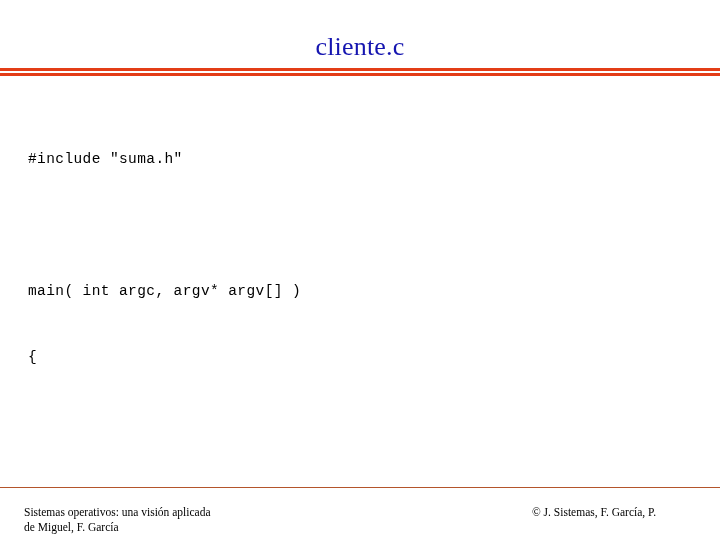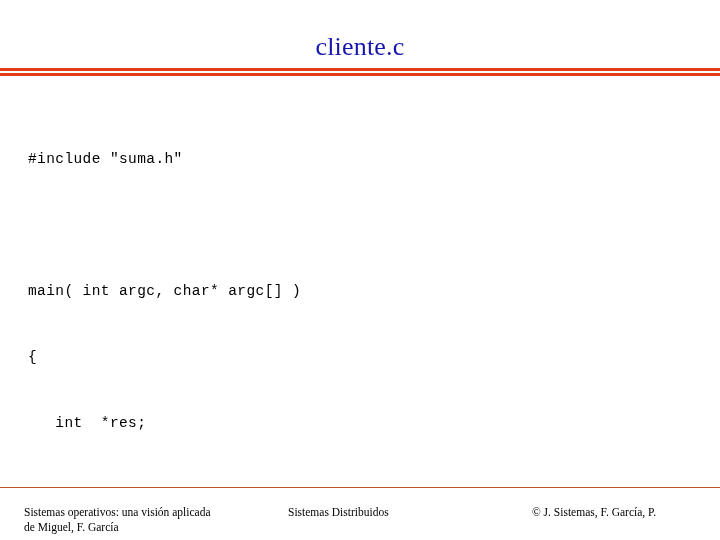--- a/index.html
+++ b/index.html
@@ -114,37 +114,35 @@
 
   <div class="rule-group">
     <div class="rule-bar top"></div>
     <div class="rule-bar gap"></div>
     <div class="rule-bar bottom"></div>
   </div>
 
   <div class="code-body">
     <div class="code-line">#include "suma.h"</div>
     <div class="code-line blank"></div>
-    <div class="code-line">main( int argc, char* argc[] )</div>
+    <div class="code-line">main( int argc, argv* argv[] )</div>
     <div class="code-line">{</div>
-    <div class="code-line">   int  *res;</div>
     
     
     
     
     
     
     
     
   </div>
 
   <div class="footer-rule"></div>
 
   <div class="footer">
     <div class="footer-col footer-left">
       <div>Sistemas operativos: una visión aplicada</div>
       <div>de Miguel, F. García</div>
     </div>
-    <div class="footer-col footer-center">Sistemas Distribuidos</div>
     <div class="footer-col footer-right">© J. Sistemas, F. García, P.</div>
   </div>
 
 </div>
 
 </body></html>

